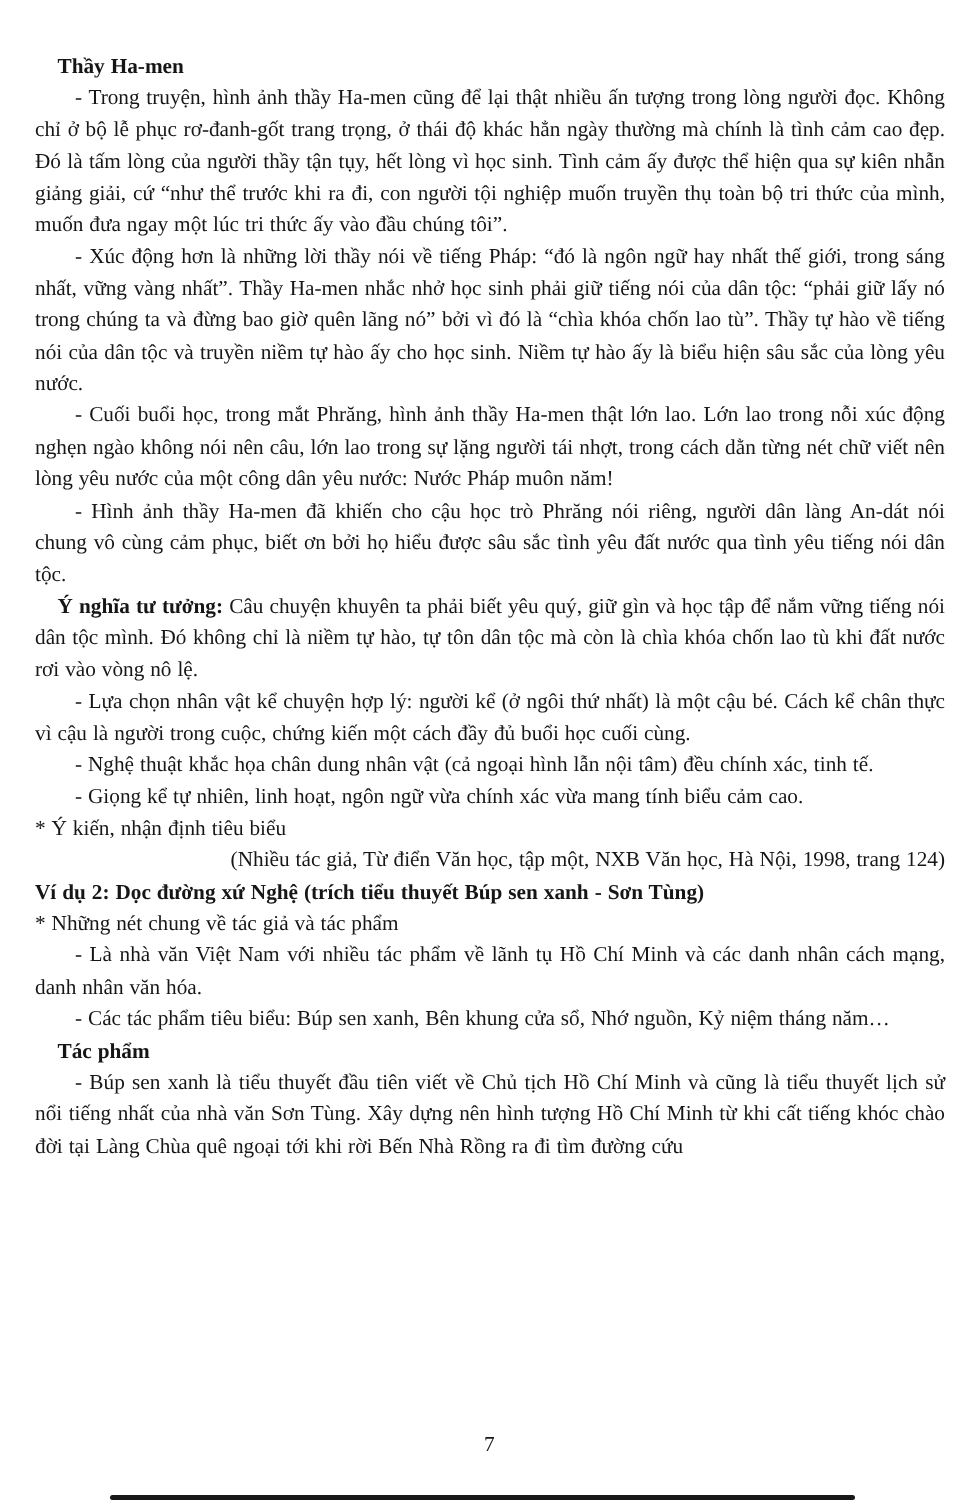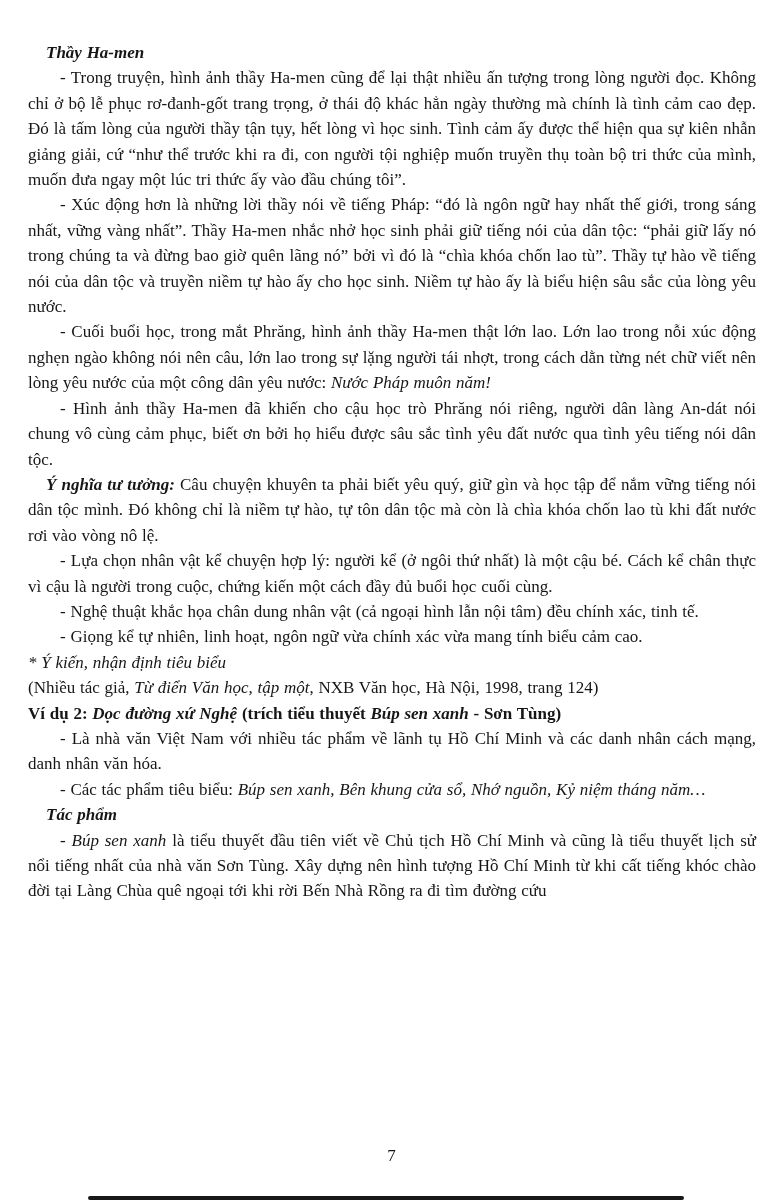--- a/index.html
+++ b/index.html
@@ -20,23 +20,23 @@
   }
   p.para {
     margin: 0;
     font-size: 17px;
     line-height: 25.4px;
     text-align: justify;
     word-spacing: 0.5px;
   }
   p.para.ind1 { text-indent: 18px; }
   p.para.ind2 { text-indent: 32px; }
-  p.para.align-right { }
+  p.para.align-right { text-align: right; }
   .b { font-weight: bold; }
-  .i { font-style: italic; }
+  .i { }
   .footer {
     position: absolute;
     bottom: 34px;
     left: 0;
     width: 100%;
     text-align: center;
     font-size: 17px;
     color: #161616;
   }
   .scan-edge {
@@ -58,20 +58,21 @@
     <p class="para ind2"><span>- Xúc động hơn là những lời thầy nói về tiếng Pháp: “đó là ngôn ngữ hay nhất thế giới, trong sáng nhất, vững vàng nhất”. Thầy Ha-men nhắc nhở học sinh phải giữ tiếng nói của dân tộc: “phải giữ lấy nó trong chúng ta và đừng bao giờ quên lãng nó” bởi vì đó là “chìa khóa chốn lao tù”. Thầy tự hào về tiếng nói của dân tộc và truyền niềm tự hào ấy cho học sinh. Niềm tự hào ấy là biểu hiện sâu sắc của lòng yêu nước.</span></p>
     <p class="para ind2"><span>- Cuối buổi học, trong mắt Phrăng, hình ảnh thầy Ha-men thật lớn lao. Lớn lao trong nỗi xúc động nghẹn ngào không nói nên câu, lớn lao trong sự lặng người tái nhợt, trong cách dằn từng nét chữ viết nên lòng yêu nước của một công dân yêu nước: </span><span class="i">Nước Pháp muôn năm!</span></p>
     <p class="para ind2"><span>- Hình ảnh thầy Ha-men đã khiến cho cậu học trò Phrăng nói riêng, người dân làng An-dát nói chung vô cùng cảm phục, biết ơn bởi họ hiểu được sâu sắc tình yêu đất nước qua tình yêu tiếng nói dân tộc.</span></p>
     <p class="para ind1"><span class="b i">Ý nghĩa tư tưởng:</span><span> Câu chuyện khuyên ta phải biết yêu quý, giữ gìn và học tập để nắm vững tiếng nói dân tộc mình. Đó không chỉ là niềm tự hào, tự tôn dân tộc mà còn là chìa khóa chốn lao tù khi đất nước rơi vào vòng nô lệ.</span></p>
     <p class="para ind2"><span>- Lựa chọn nhân vật kể chuyện hợp lý: người kể (ở ngôi thứ nhất) là một cậu bé. Cách kể chân thực vì cậu là người trong cuộc, chứng kiến một cách đầy đủ buổi học cuối cùng.</span></p>
     <p class="para ind2"><span>- Nghệ thuật khắc họa chân dung nhân vật (cả ngoại hình lẫn nội tâm) đều chính xác, tinh tế.</span></p>
     <p class="para ind2"><span>- Giọng kể tự nhiên, linh hoạt, ngôn ngữ vừa chính xác vừa mang tính biểu cảm cao.</span></p>
     <p class="para ind0"><span class="i">* Ý kiến, nhận định tiêu biểu</span></p>
     <p class="para ind0 align-right"><span>(Nhiều tác giả, </span><span class="i">Từ điển Văn học, tập một</span><span>, NXB Văn học, Hà Nội, 1998, trang 124)</span></p>
     <p class="para ind0"><span class="b">Ví dụ 2: </span><span class="b i">Dọc đường xứ Nghệ </span><span class="b">(trích tiểu thuyết </span><span class="b i">Búp sen xanh</span><span class="b"> - Sơn Tùng)</span></p>
+    <p class="para ind0"><span class="i">* Những nét chung về tác giả và tác phẩm</span></p>
     <p class="para ind2"><span>- Là nhà văn Việt Nam với nhiều tác phẩm về lãnh tụ Hồ Chí Minh và các danh nhân cách mạng, danh nhân văn hóa.</span></p>
     <p class="para ind2"><span>- Các tác phẩm tiêu biểu: </span><span class="i">Búp sen xanh, Bên khung cửa sổ, Nhớ nguồn, Kỷ niệm tháng năm…</span></p>
     <p class="para ind1"><span class="b i">Tác phẩm</span></p>
     <p class="para ind2"><span>- </span><span class="i">Búp sen xanh</span><span> là tiểu thuyết đầu tiên viết về Chủ tịch Hồ Chí Minh và cũng là tiểu thuyết lịch sử nổi tiếng nhất của nhà văn Sơn Tùng. Xây dựng nên hình tượng Hồ Chí Minh từ khi cất tiếng khóc chào đời tại Làng Chùa quê ngoại tới khi rời Bến Nhà Rồng ra đi tìm đường cứu</span></p>
   </div>
 
 <div class="footer">7</div>
 
 <div class="scan-edge"></div>
 

